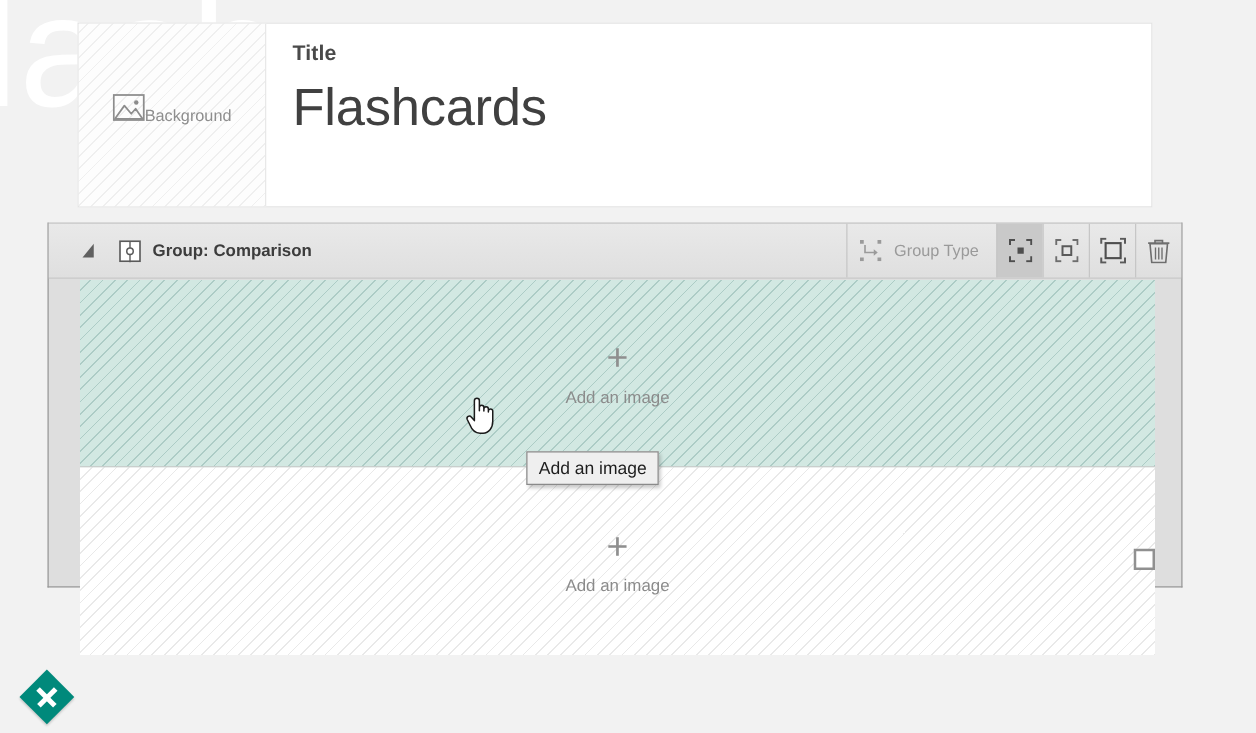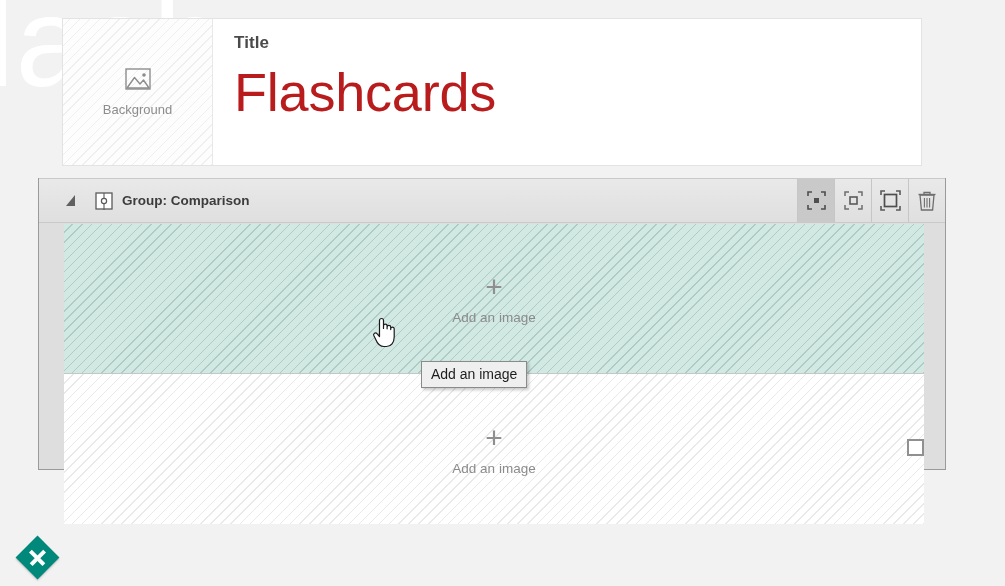--- a/index.html
+++ b/index.html
@@ -43,21 +43,20 @@
     box-sizing: border-box;
     display: flex;
     z-index: 2;
   }
   #background-slot {
     width: 150px;
     height: 100%;
     box-sizing: border-box;
     border-right: 1px solid #e8e8e8;
     display: flex;
-    flex-direction: column;
     align-items: center;
     justify-content: center;
     background-color: #fdfdfd;
     background-image: repeating-linear-gradient(
         -45deg,
         rgba(0,0,0,0.055) 0px,
         rgba(0,0,0,0.055) 1px,
         rgba(0,0,0,0) 1px,
         rgba(0,0,0,0) 7px);
   }
@@ -75,23 +74,23 @@
     box-sizing: border-box;
   }
   #title-label {
     font-size: 17px;
     color: #4a4a4a;
     font-weight: 600;
     letter-spacing: .1px;
   }
   #title-value {
     margin-top: 11px;
-    font-size: 54px;
+    font-size: 42px;
     font-weight: 300;
-    color: #b91c1c;
+    color: #404040;
     letter-spacing: -0.2px;
     line-height: 1.05;
   }
 
   
   #group-card {
     position: absolute;
     left: 38px;
     top: 178px;
     width: 908px;
@@ -307,20 +306,35 @@
         <rect x="1" y="1" width="16" height="16" fill="#ffffff" stroke="#5a5a5a" stroke-width="1.3"></rect>
         <line x1="9" y1="1" x2="9" y2="18" stroke="#5a5a5a" stroke-width="1.1"></line>
         <circle cx="9" cy="9" r="2.6" fill="#ffffff" stroke="#5a5a5a" stroke-width="1.2"></circle>
       </svg>
     </span>
 
     <span id="group-title">Group: Comparison</span>
 
     <div id="header-tools">
 
+      <div class="tool-btn wide">
+        <span class="ico">
+          <svg width="19" height="17" viewBox="0 0 19 17">
+            <g fill="#9a9a9a">
+              <rect x="0" y="0" width="3" height="3"></rect>
+              <rect x="0" y="14" width="3" height="3"></rect>
+              <rect x="14" y="0" width="3" height="3"></rect>
+              <rect x="14" y="14" width="3" height="3"></rect>
+            </g>
+            <path d="M4 4 L4 10 L13 10" fill="none" stroke="#9a9a9a" stroke-width="1.3"></path>
+            <path d="M11 7.4 L14.2 10 L11 12.6 Z" fill="#9a9a9a"></path>
+          </svg>
+        </span>
+        <span class="tool-label">Group Type</span>
+      </div>
 
       <div class="tool-btn square active">
         <span class="ico">
           <svg width="19" height="19" viewBox="0 0 19 19">
             <g fill="none" stroke="#4e4e4e" stroke-width="1.6">
               <path d="M1 5 L1 1 L5 1"></path>
               <path d="M14 1 L18 1 L18 5"></path>
               <path d="M18 14 L18 18 L14 18"></path>
               <path d="M5 18 L1 18 L1 14"></path>
             </g>

